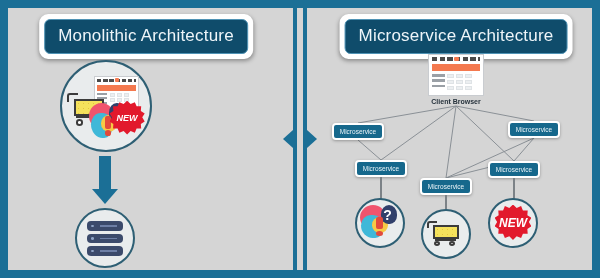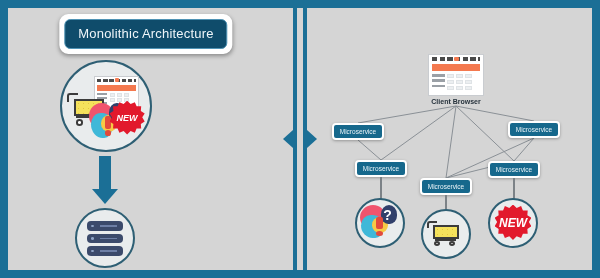--- a/index.html
+++ b/index.html
@@ -11,21 +11,21 @@
               box-sizing:border-box;border:2px solid #1b6f96;background:#d5d5d5;}
 
   .panel{position:absolute;top:8px;height:262px;}
   #panel-left{left:8px;width:276px;}
   #panel-right{left:320px;width:272px;}
 
   
   .title-wrap{position:absolute;top:6px;border:2px solid #ffffff;border-radius:9px;
               background:#ffffff;box-shadow:0 2px 4px rgba(0,0,0,.35);padding:3px;}
   .title-box{background:#0f4c6b;border:1px solid #4f93b5;border-radius:6px;
-             color:#eef5f9;font-size:13px;letter-spacing:.2px;
+             color:#eef5f9;font-size:17px;letter-spacing:.2px;
              padding:6px 13px 7px;white-space:nowrap;text-align:center;}
   #title-left-wrap{left:50%;transform:translateX(-50%);}
   #title-right-wrap{left:50%;transform:translateX(-50%);}
 
   
   .divider{position:absolute;top:0;height:278px;width:4px;background:#1b6f96;}
   #div-a{left:293px;} #div-b{left:303px;}
   .chev{position:absolute;top:130px;width:0;height:0;
         border-top:9px solid transparent;border-bottom:9px solid transparent;}
   #chev-l{left:283px;border-right:10px solid #1b6f96;}
@@ -181,20 +181,23 @@
     </div>
   </div>
 
   <div class="divider" id="div-a"></div>
   <div class="divider" id="div-b"></div>
   <div class="chev" id="chev-l"></div>
   <div class="chev" id="chev-r"></div>
 
   <div class="panel" id="panel-right">
 
+    <div class="title-wrap" id="title-right-wrap">
+      <div class="title-box">Microservice Architecture</div>
+    </div>
 
     <svg class="links">
       <g stroke="#8a9096" stroke-width="1" fill="none">
         <line x1="136" y1="98" x2="38" y2="115"></line>
         <line x1="136" y1="98" x2="214" y2="113"></line>
         <line x1="136" y1="98" x2="61" y2="152"></line>
         <line x1="136" y1="98" x2="194" y2="153"></line>
         <line x1="136" y1="98" x2="126" y2="170"></line>
         <line x1="38" y1="132" x2="61" y2="152"></line>
         <line x1="214" y1="130" x2="194" y2="153"></line>

